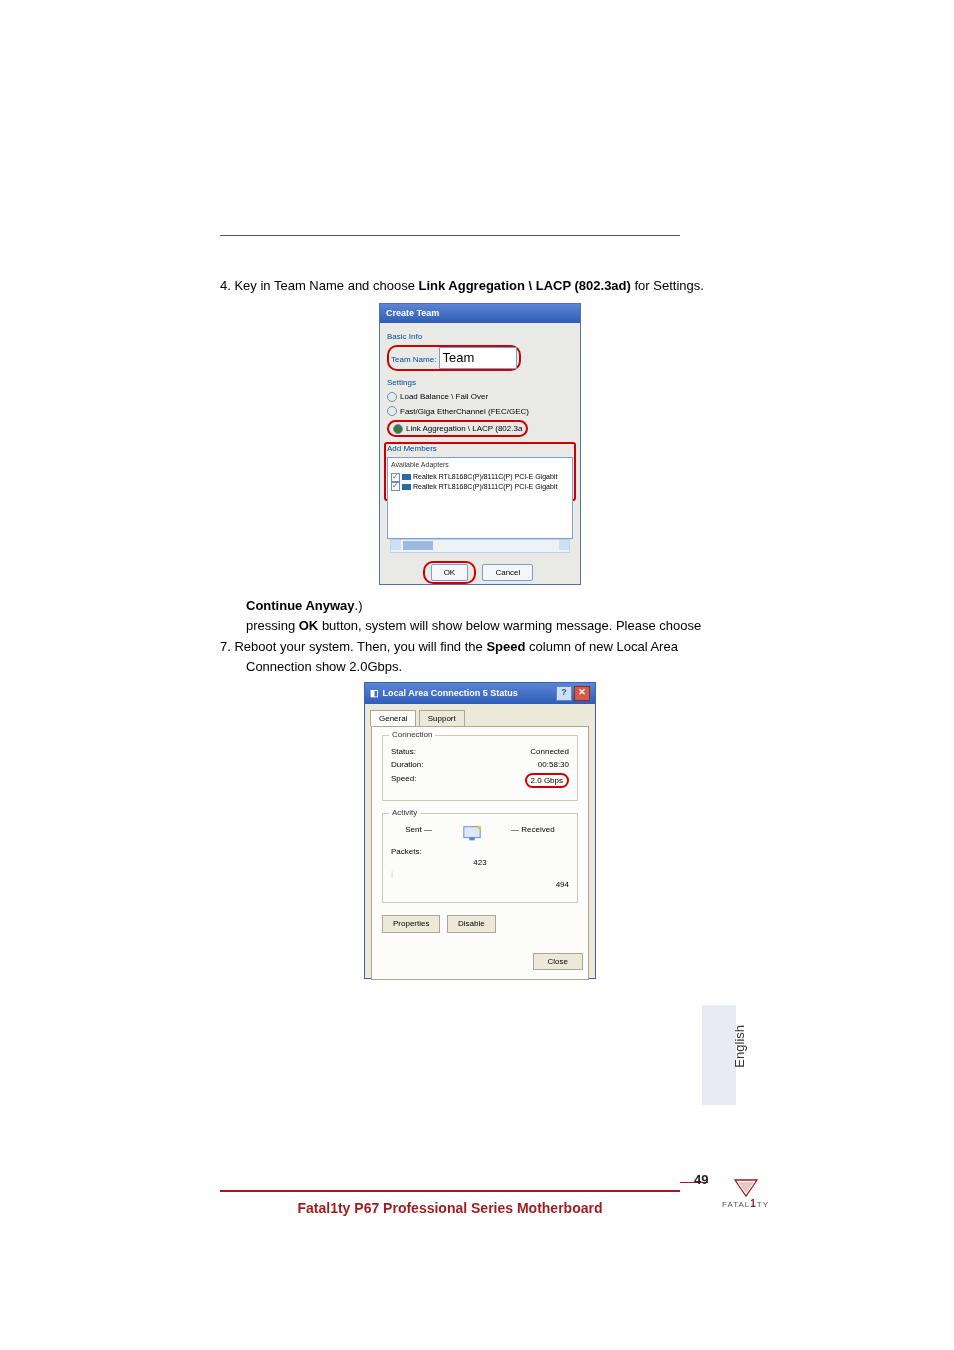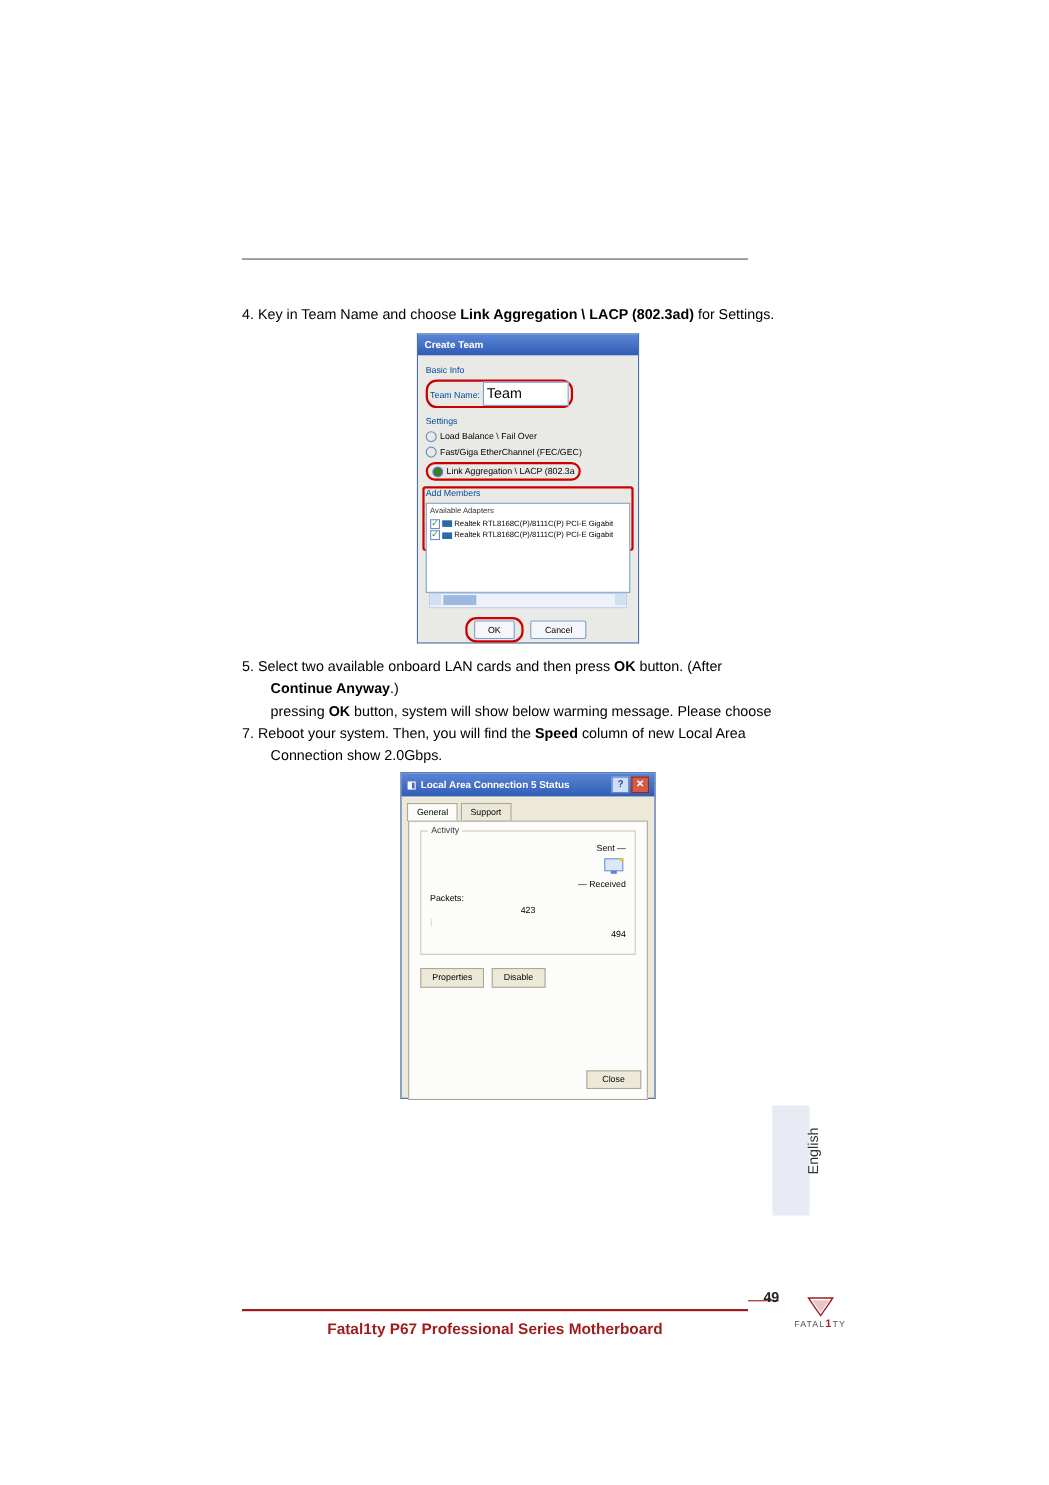--- a/index.html
+++ b/index.html
@@ -270,25 +270,20 @@
 
         <div class="ct-btns">
           <span class="ct-ok-red">
             <span class="ct-btn">OK</span>
           </span>
           <span class="ct-btn">Cancel</span>
         </div>
       </div>
     </div>
 
-    <div class="para">
-      <span>5. Select two available onboard LAN cards and then press </span>
-      <b>OK</b>
-      <span> button. (After</span>
-    </div>
     <div class="para indent">
       <b>Continue Anyway</b><span>.)</span>
     </div>
     <div class="para indent">
       <span>pressing </span>
       <b>OK</b>
       <span> button, system will show below warming message. Please choose</span>
     </div>
 
 
@@ -306,24 +301,39 @@
         <span class="spacer"></span>
         <span class="st-q">?</span>
         <span class="st-x">✕</span>
       </div>
       <div class="st-tabs">
         <span class="st-tab active">General</span>
         <span class="st-tab">Support</span>
       </div>
       <div class="st-pane">
 
+        <div class="st-fs">
+          <span class="leg">Connection</span>
+          <div class="st-row">
+              <span>Status:</span>
+              <span>Connected</span>
+            </div>
+          <div class="st-row">
+              <span>Duration:</span>
+              <span>00:58:30</span>
+            </div>
+          <div class="st-row">
+              <span>Speed:</span>
+            <span class="st-speed-red"><span>2.0 Gbps</span></span>
+          </div>
+        </div>
 
         <div class="st-fs">
           <span class="leg">Activity</span>
-          <div class="st-row" style="justify-content:space-around;align-items:flex-end;flex-direction:column;">
+          <div class="st-row" style="justify-content:space-around;align-items:flex-start;">
             <span><span>Sent</span> —</span>
             <span class="st-activity-icon">
               <svg viewBox="0 0 24 22">
                   <rect x="3" y="3" width="18" height="12" fill="#dce8f7" stroke="#5b86d6"></rect>
                   <rect x="9" y="15" width="6" height="3" fill="#5b86d6"></rect>
                   <circle cx="20" cy="4" r="2" fill="#f3c237"></circle>
                 </svg>
             </span>
             <span>— <span>Received</span></span>
           </div>

